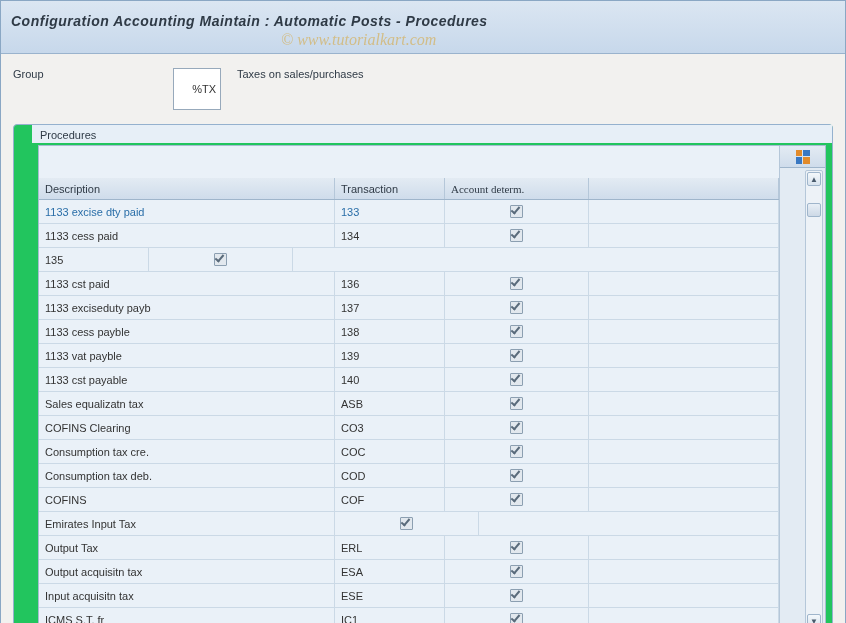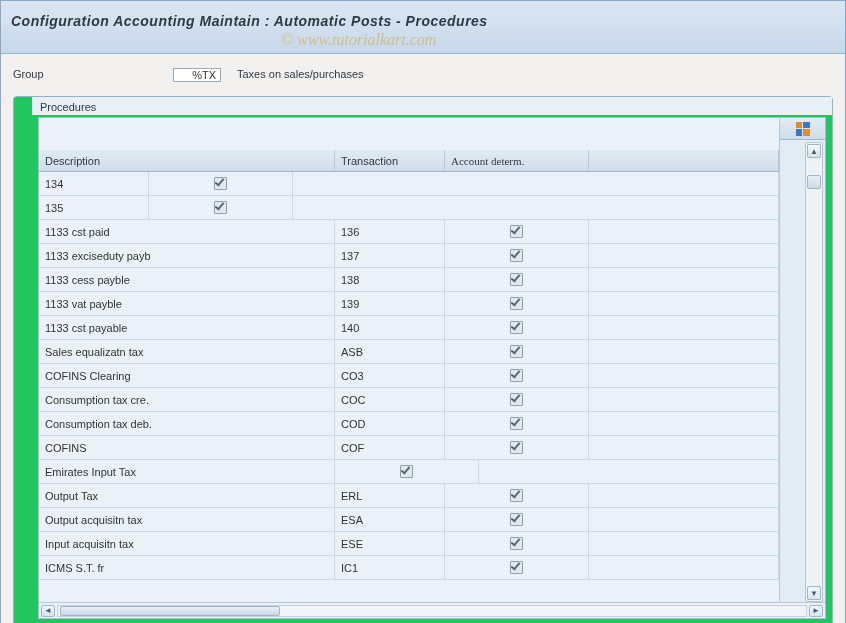--- a/index.html
+++ b/index.html
@@ -51,21 +51,21 @@
   }
   .field-label {
     width: 152px;
     color: #2f3a46;
   }
   .group-input {
     width: 48px;
     border: 1px solid #97a9bb;
     background: #fff;
     text-align: right;
-    padding: 0 4px;
+    padding: 14px 4px;
     font-family: inherit;
     font-size: 11px;
     color: #333;
   }
   .group-desc {
     margin-left: 8px;
     color: #2f3a46;
   }
   .panel {
     border: 1px solid #95b1ce;
@@ -253,21 +253,30 @@
 
         <div class="table-wrap">
           <div class="table">
             <div class="thead">
               <div class="th col-desc">Description</div>
               <div class="th col-tx">Transaction</div>
               <div class="th col-acc">Account determ.</div>
               <div class="th col-pad"></div>
             </div>
             <div class="tbody" id="tbody">
-                <div class="tr">
+                <div class="tr sel">
+                  <div class="td col-desc">1133 excise dty paid</div>
+                  <div class="td col-tx">133</div>
+                  <div class="td col-acc">
+                    <span class="chk on"></span>
+                  </div>
+                  <div class="td col-pad"></div>
+                </div>
+                <div class="tr">
+                  <div class="td col-desc">1133 cess paid</div>
                   <div class="td col-tx">134</div>
                   <div class="td col-acc">
                     <span class="chk on"></span>
                   </div>
                   <div class="td col-pad"></div>
                 </div>
                 <div class="tr">
                   <div class="td col-tx">135</div>
                   <div class="td col-acc">
                     <span class="chk on"></span>

